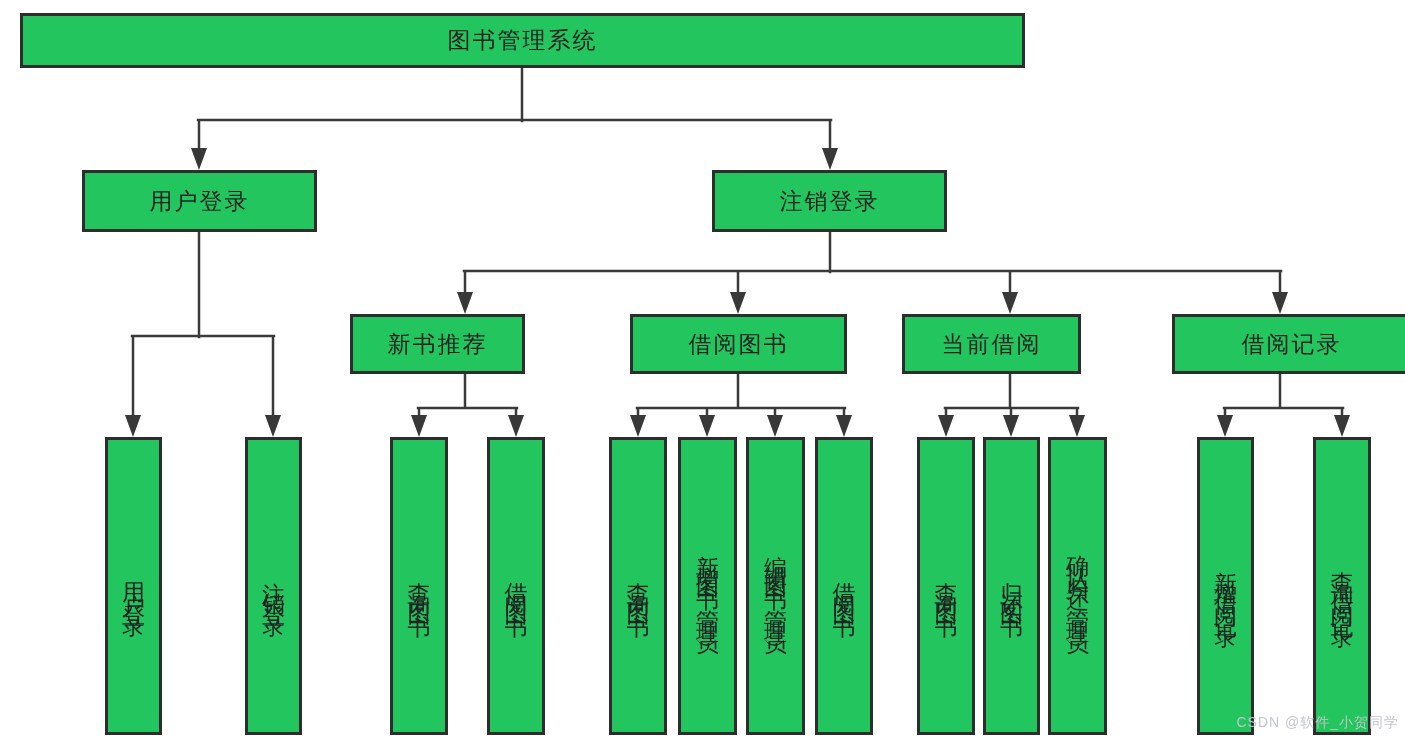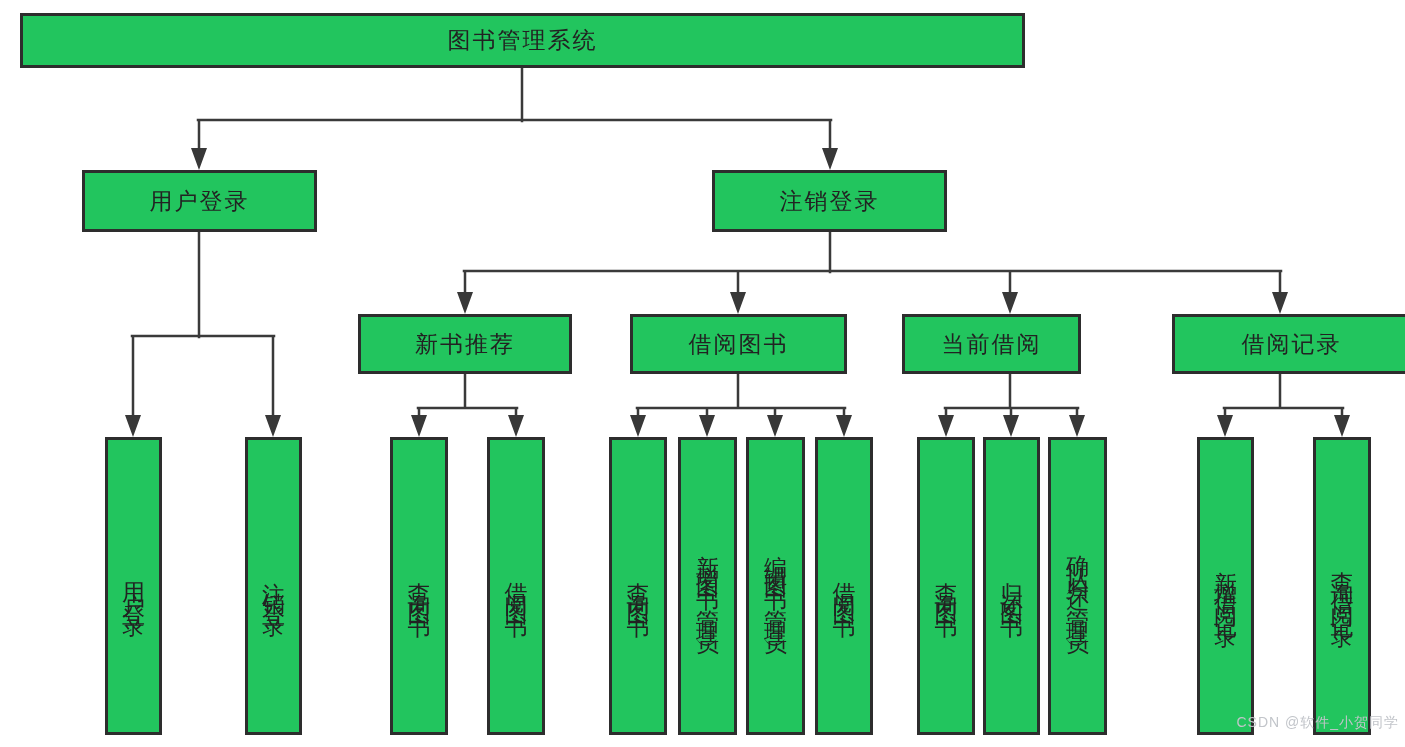--- a/index.html
+++ b/index.html
@@ -17,21 +17,21 @@
   }
   .hlabel{letter-spacing:2px;white-space:nowrap;}
   .leaf .vlabel{
     writing-mode:vertical-rl;text-orientation:mixed;
     letter-spacing:11px;line-height:1.35;white-space:nowrap;
   }
   
   .root-box{left:20px;top:13px;width:1005px;height:55px;}
   .b-userlogin{left:82px;top:170px;width:235px;height:62px;}
   .b-bookmgmt{left:712px;top:170px;width:235px;height:62px;}
-  .b-newbook{left:358px;top:314px;width:214px;height:60px;}
+  .b-newbook{left:350px;top:314px;width:175px;height:60px;}
   .b-bookborrow{left:630px;top:314px;width:217px;height:60px;}
   .b-currborrow{left:902px;top:314px;width:179px;height:60px;}
   .b-records{left:1172px;top:314px;width:239px;height:60px;}
   
   .leaf{top:437px;height:298px;}
   .l-1{left:105px;width:57px;}
   .l-2{left:245px;width:57px;}
   .l-3{left:390px;width:58px;}
   .l-4{left:487px;width:58px;}
   .l-5{left:609px;width:58px;}

